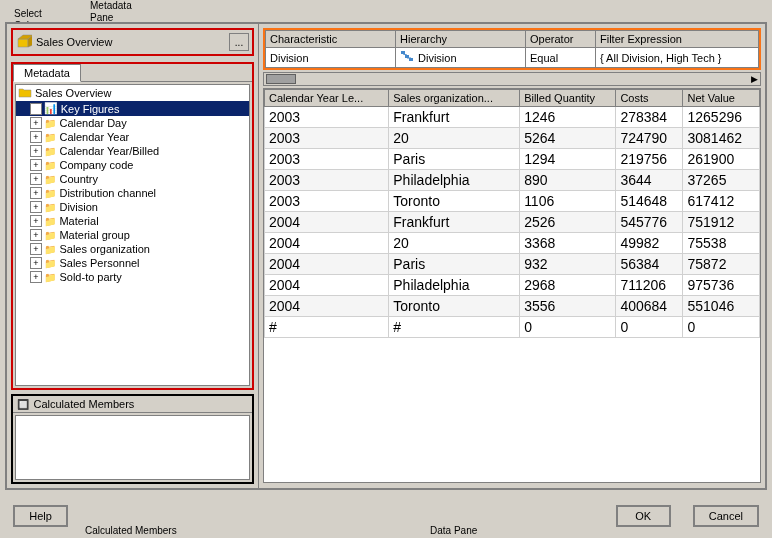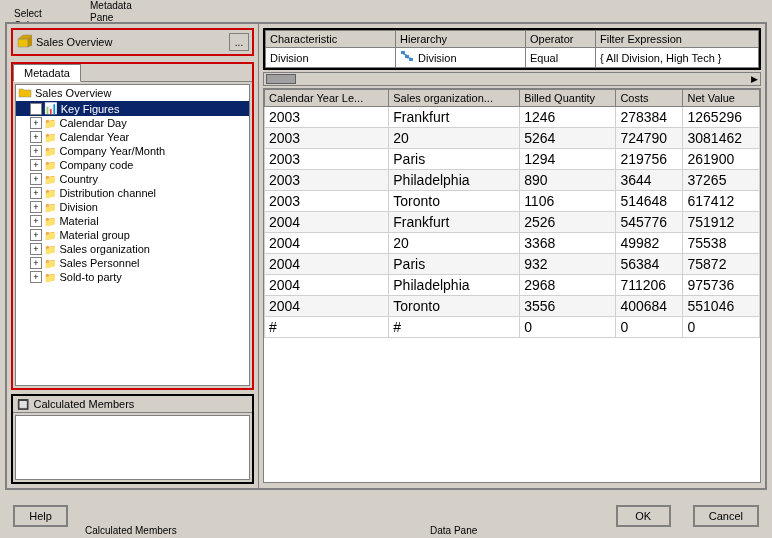--- a/index.html
+++ b/index.html
@@ -194,21 +194,21 @@
       top: 0;
       left: 252px;
       right: 0;
       bottom: 0;
       display: flex;
       flex-direction: column;
     }
 
     
     .filter-area {
-      border: 2px solid #000000;
+      border: 2px solid #f97316;
       margin: 4px 4px 2px 4px;
       background: #15803d;
     }
     .filter-table {
       width: 100%;
       border-collapse: collapse;
     }
     .filter-table th {
       background: #d4d0c8;
       border: 1px solid #808080;
@@ -375,21 +375,21 @@
           <span class="tree-label">Calendar Day</span>
         </div>
         <div class="tree-item indent1">
           <span class="tree-expander">+</span>
           <span style="margin-right:3px; font-size:10px;">📁</span>
           <span class="tree-label">Calendar Year</span>
         </div>
         <div class="tree-item indent1">
           <span class="tree-expander">+</span>
           <span style="margin-right:3px; font-size:10px;">📁</span>
-          <span class="tree-label">Company Year/Month</span>
+          <span class="tree-label">Calendar Year/Billed</span>
         </div>
         <div class="tree-item indent1">
           <span class="tree-expander">+</span>
           <span style="margin-right:3px; font-size:10px;">📁</span>
           <span class="tree-label">Company code</span>
         </div>
         <div class="tree-item indent1">
           <span class="tree-expander">+</span>
           <span style="margin-right:3px; font-size:10px;">📁</span>
           <span class="tree-label">Country</span>

